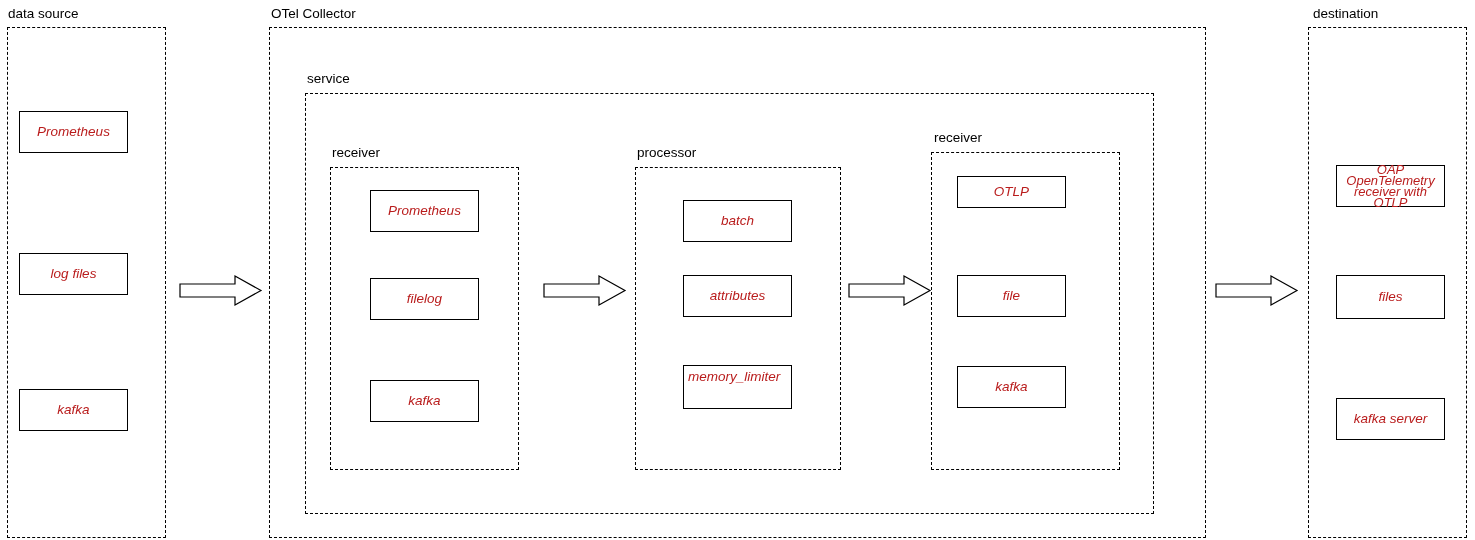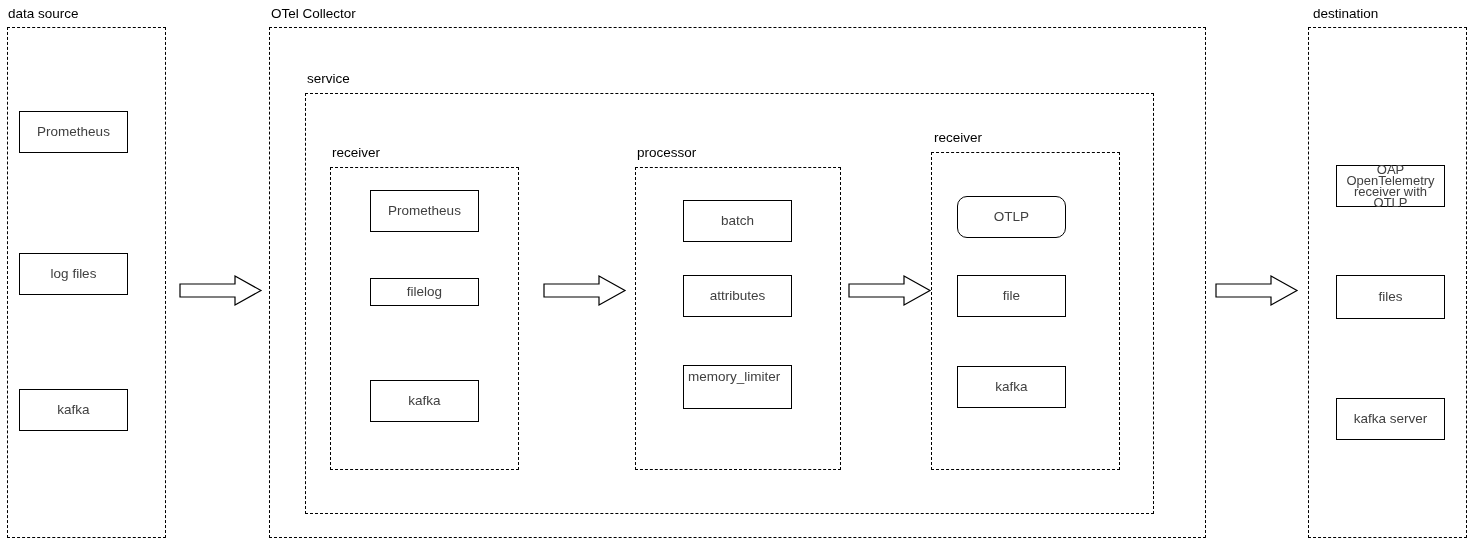--- a/index.html
+++ b/index.html
@@ -35,21 +35,22 @@
     position: absolute;
     border: 1.2px solid #000000;
     background: #ffffff;
     box-sizing: border-box;
     display: flex;
     align-items: center;
     justify-content: center;
     text-align: center;
     font-size: 13.5px;
     line-height: 16px;
-    color: #404040;
+    color: #b91c1c;
+    font-style: italic;
   }
   .node.small {
     font-size: 13px;
     line-height: 11px;
   }
   .node.leftwrap {
     justify-content: flex-start;
     text-align: center;
     align-items: flex-start;
     padding: 3px 0 0 4px;
@@ -85,21 +86,21 @@
   <div class="group-label" style="left:271px; top:6px;">OTel Collector</div>
   <div class="dashed-box" style="left:269px; top:27px; width:937px; height:511px;"></div>
 
   <div class="group-label" style="left:307px; top:71px;">service</div>
   <div class="dashed-box" style="left:305px; top:93px; width:849px; height:421px;"></div>
 
   <div class="group-label" style="left:332px; top:145px;">receiver</div>
   <div class="dashed-box" style="left:330px; top:167px; width:189px; height:303px;"></div>
 
   <div class="node" style="left:370px; top:190px; width:109px; height:42px;">Prometheus</div>
-  <div class="node" style="left:370px; top:278px; width:109px; height:28px;">filelog</div>
+  <div class="node" style="left:370px; top:278px; width:109px; height:42px;">filelog</div>
   <div class="node" style="left:370px; top:380px; width:109px; height:42px;">kafka</div>
 
   <div class="arrow" style="left:544px; top:275px;">
     <svg width="82" height="32" viewBox="0 0 82 32">
       <polygon points="0,9 55,9 55,1 81,15.5 55,30 55,22 0,22" fill="#ffffff" stroke="#000000" stroke-width="1.2"></polygon>
     </svg>
   </div>
 
   <div class="group-label" style="left:637px; top:145px;">processor</div>
   <div class="dashed-box" style="left:635px; top:167px; width:206px; height:303px;"></div>
@@ -110,21 +111,21 @@
 
   <div class="arrow" style="left:849px; top:275px;">
     <svg width="82" height="32" viewBox="0 0 82 32">
       <polygon points="0,9 55,9 55,1 81,15.5 55,30 55,22 0,22" fill="#ffffff" stroke="#000000" stroke-width="1.2"></polygon>
     </svg>
   </div>
 
   <div class="group-label" style="left:934px; top:130px;">receiver</div>
   <div class="dashed-box" style="left:931px; top:152px; width:189px; height:318px;"></div>
 
-  <div class="node" style="left:957px; top:196px; width:109px; height:42px;border-radius:10px;">OTLP</div>
+  <div class="node" style="left:957px; top:176px; width:109px; height:32px;">OTLP</div>
   <div class="node" style="left:957px; top:275px; width:109px; height:42px;">file</div>
   <div class="node" style="left:957px; top:366px; width:109px; height:42px;">kafka</div>
 
   <div class="arrow" style="left:1216px; top:275px;">
     <svg width="82" height="32" viewBox="0 0 82 32">
       <polygon points="0,9 55,9 55,1 81,15.5 55,30 55,22 0,22" fill="#ffffff" stroke="#000000" stroke-width="1.2"></polygon>
     </svg>
   </div>
 
   <div class="group-label" style="left:1313px; top:6px;">destination</div>

